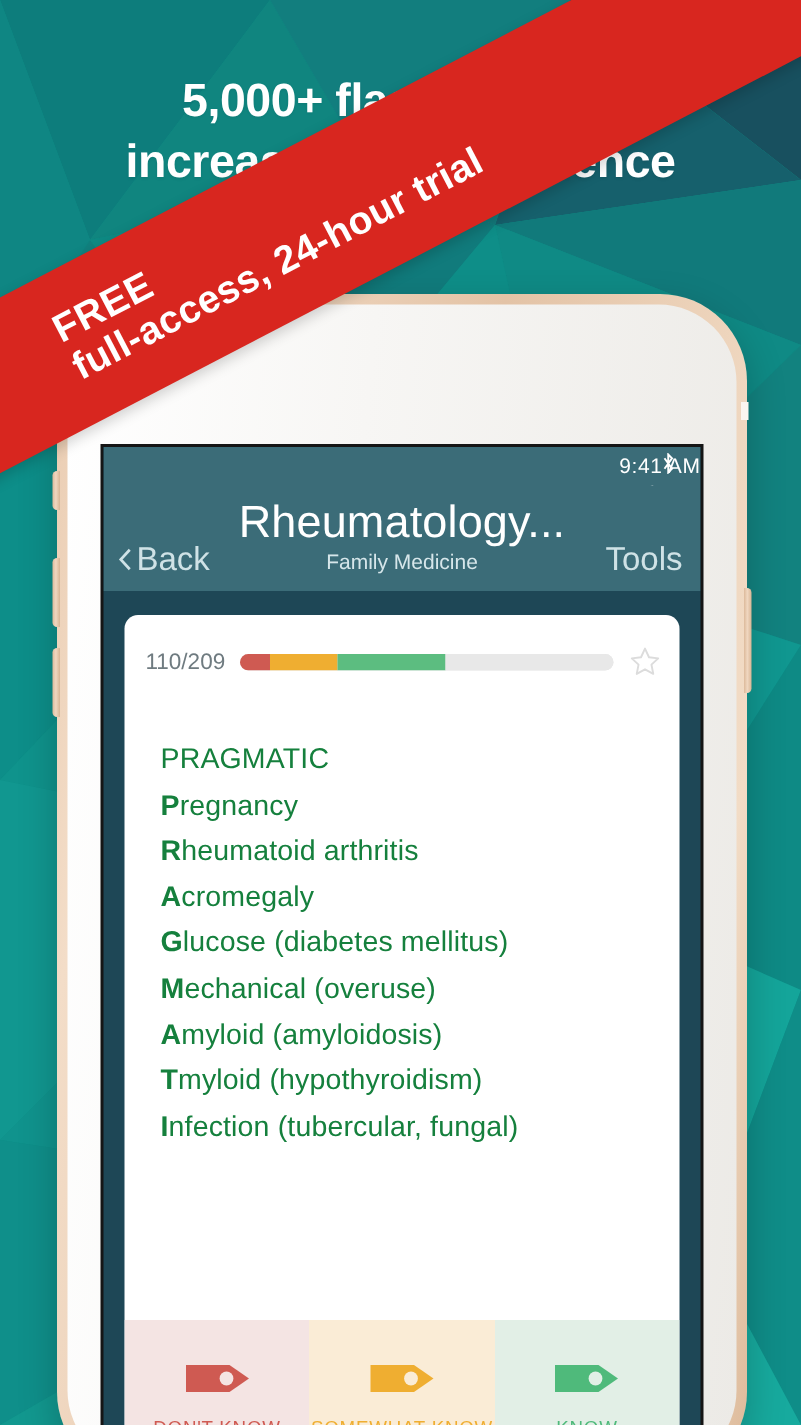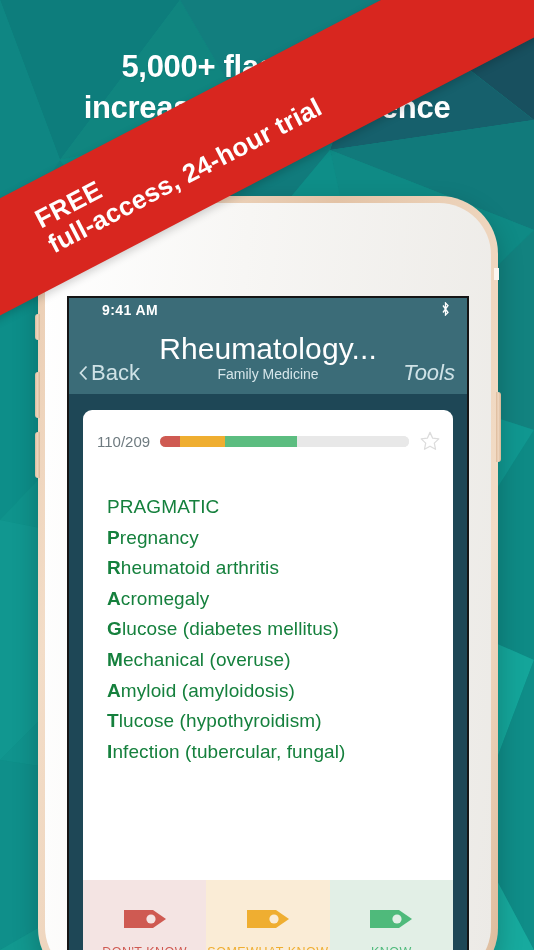--- a/index.html
+++ b/index.html
@@ -95,24 +95,23 @@
   #statusbar {
     position: relative;
     height: 26px;
     background: #3b6c78;
     color: #ffffff;
     font-size: 14px;
   }
   #status-time {
     position: absolute;
     left: 0; right: 0; top: 4px;
-    text-align: left;
-    font-weight: bold;
+    text-align: right;
+    font-weight: normal;
     letter-spacing: 0.4px;
-    padding-left: 33px;
   }
   #status-right {
     position: absolute;
     right: 8px; top: 4px;
     display: flex;
     align-items: center;
     gap: 5px;
     flex-direction: column;
   }
   #bt-icon { display: block; }
@@ -158,21 +157,20 @@
     left: 0; right: 0; top: 42px;
     text-align: center;
     color: #d6e6ea;
     font-size: 14px;
   }
   #nav-tools {
     position: absolute;
     right: 12px; top: 36px;
     color: #cfe2e6;
     font-size: 22px;
-    font-style: italic;
   }
 
   
   #card {
     position: absolute;
     left: 14px;
     top: 112px;
     width: 370px;
     height: 570px;
     background: #ffffff;
@@ -369,21 +367,21 @@
 
     <div id="card-body">
       <div class="cardline">PRAGMATIC</div>
       <div id="mnemonic-list">
           <div class="cardline"><b>P</b><span>regnancy</span></div>
           <div class="cardline"><b>R</b><span>heumatoid arthritis</span></div>
           <div class="cardline"><b>A</b><span>cromegaly</span></div>
           <div class="cardline"><b>G</b><span>lucose (diabetes mellitus)</span></div>
           <div class="cardline"><b>M</b><span>echanical (overuse)</span></div>
           <div class="cardline"><b>A</b><span>myloid (amyloidosis)</span></div>
-          <div class="cardline"><b>T</b><span>lucose (hypothyroidism)</span></div>
+          <div class="cardline"><b>T</b><span>myloid (hypothyroidism)</span></div>
           <div class="cardline"><b>I</b><span>nfection (tubercular, fungal)</span></div>
         </div>
     </div>
 
     <div id="answer-row">
         <div class="answer-btn" style="background: rgb(244, 228, 227);">
           <svg width="46" height="26" viewBox="0 0 46 26">
             <path d="M2 4 h29 l13 9 -13 9 H2 Z" fill="#cf5a52"></path>
             <circle cx="29" cy="13" r="4.6" fill="#f4e4e3"></circle>
           </svg>

